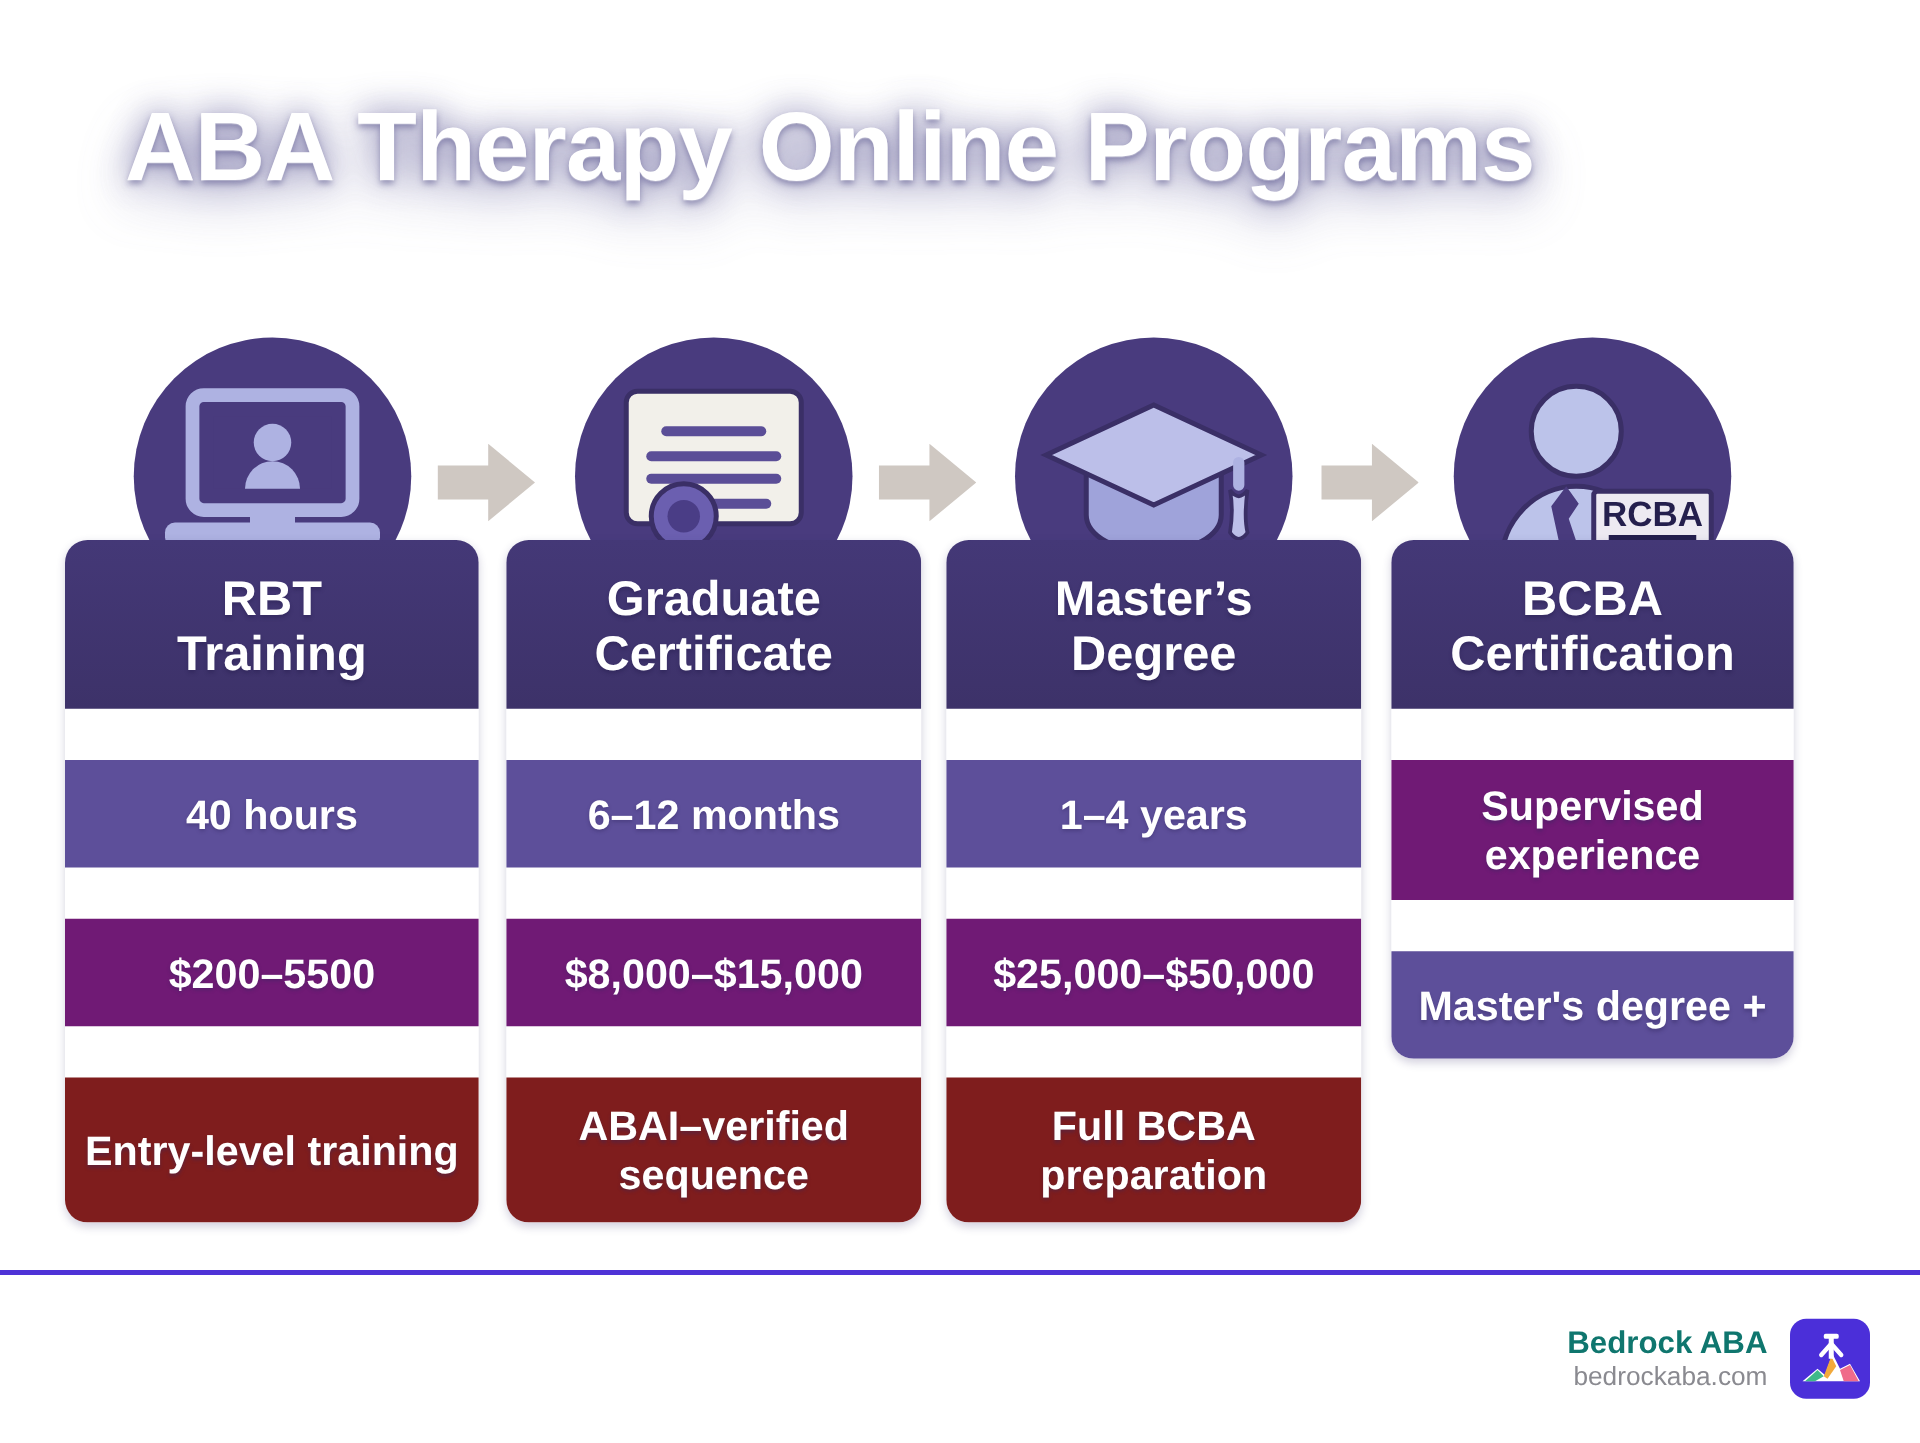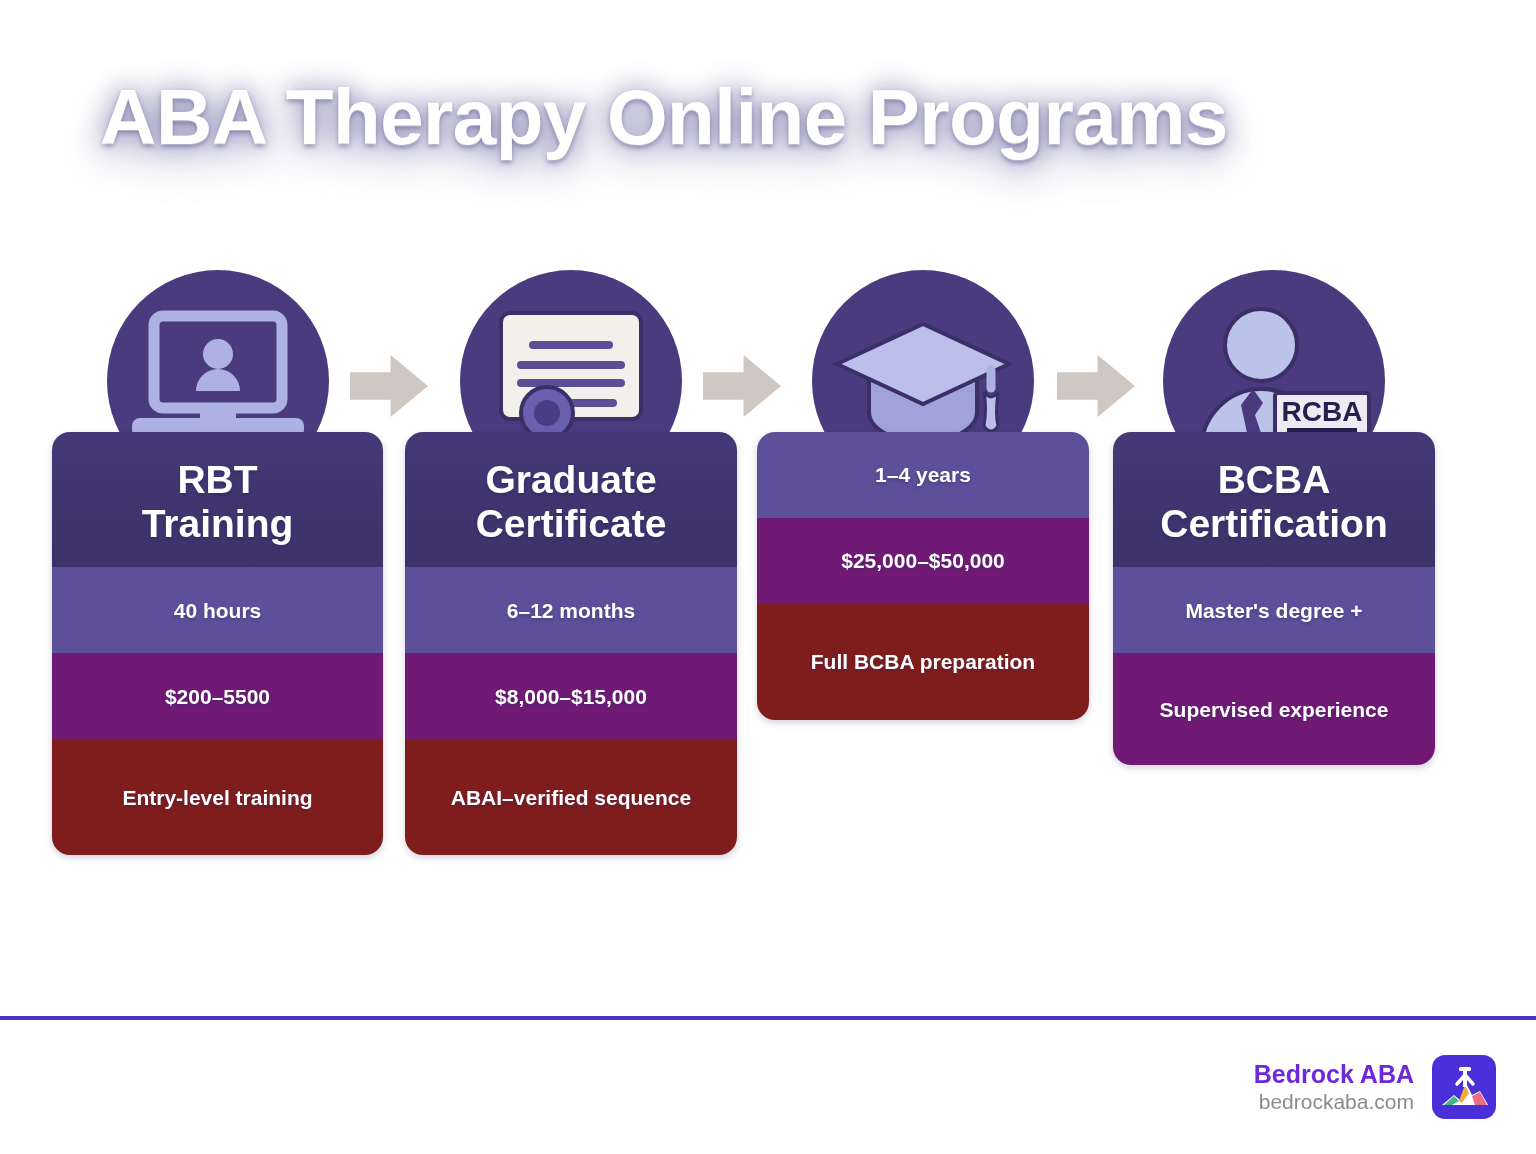--- a/index.html
+++ b/index.html
@@ -61,25 +61,26 @@
     text-align:center;
   }
   .card-head h3{
     color:#ffffff;
     font-size:39px; font-weight:bold; line-height:1.12;
     text-shadow:0 2px 3px rgba(40,30,80,.45);
   }
   .band{
     text-align:center;
     color:#ffffff;
-    font-size:21px; font-weight:bold;
+    font-size:33px; font-weight:bold;
     line-height:1.2;
     text-shadow:0 2px 3px rgba(50,40,95,.4);
     display:flex; align-items:center; justify-content:center;
     padding:6px 12px;
+    margin-top:41px;
   }
   .band-1{ background:#5d4f9a; height:86px; }
   .band-2{ background:#701a75; height:86px; }
   .band-3{ background:#7f1d1d; height:116px; }
   .band-tall{ height:112px; }
 
   
   .arrow{
     position:absolute; top:355px; width:78px; height:62px;
     background:#cfc8c2;
@@ -99,21 +100,21 @@
   .divider{
     position:absolute; left:0; top:1016px; width:1536px; height:4px;
     background:#4e32d6;
   }
   .footer{
     position:absolute; right:40px; top:1055px;
     display:flex; align-items:center; gap:18px;
   }
   .footer-text{ text-align:right; }
   .brand{
-    font-size:25px; font-weight:bold; color:#6d28d9; line-height:1.22;
+    font-size:25px; font-weight:bold; color:#0f766e; line-height:1.22;
   }
   .site{
     font-size:21px; color:#8a8a90; line-height:1.25;margin-left:20px;
   }
   .logo{
     width:64px; height:64px; border-radius:13px;
     background:#4b2fd9; position:relative; overflow:hidden;
     flex:0 0 auto;
   }
 </style>
@@ -192,20 +193,26 @@
     <div class="circle"></div>
     <div class="icon-holder">
       <svg width="200" height="150" viewBox="0 0 200 150">
         <path d="M46 72 v34 a54 30 0 0 0 108 0 v-34 z" fill="#9fa3da" stroke="#3a2f66" stroke-width="4"></path>
         <path d="M14 58 L100 18 L186 58 L100 98 Z" fill="#bcbfe9" stroke="#3a2f66" stroke-width="4"></path>
         <path d="M168 64 v18" stroke="#aeb2e2" stroke-width="9" stroke-linecap="round"></path>
         <path d="M161 86 q7 10 14 0 q-3 22 0 34 q-7 10 -14 0 q3 -18 0 -34 z" fill="#bcbfe9" stroke="#3a2f66" stroke-width="3"></path>
       </svg>
     </div>
     <div class="card">
+      <div class="card-head">
+        <h3>
+          <span>Master’s</span><br>
+          <span>Degree</span>
+        </h3>
+      </div>
       <div class="band band-1">1–4 years</div>
       <div class="band band-2">$25,000–$50,000</div>
       <div class="band band-3">Full BCBA preparation</div>
     </div>
   </div>
 
   <div class="arrow" style="left:1057px;"></div>
 
   <div class="stage" style="left:1113px; top:270px; width:322px;">
     <div class="circle"></div>
@@ -219,22 +226,22 @@
         <line x1="118" y1="130" x2="188" y2="130" stroke="#241f4d" stroke-width="6"></line>
       </svg>
     </div>
     <div class="card">
       <div class="card-head">
         <h3>
           <span>BCBA</span><br>
           <span>Certification</span>
         </h3>
       </div>
+      <div class="band band-2 band-tall">Supervised experience</div>
       <div class="band band-1">Master's degree +</div>
-      <div class="band band-2 band-tall">Supervised experience</div>
     </div>
   </div>
 
 </div>
 
 <div class="divider"></div>
 
 <div class="footer">
   <div class="footer-text">
     <div class="brand">Bedrock ABA</div>

